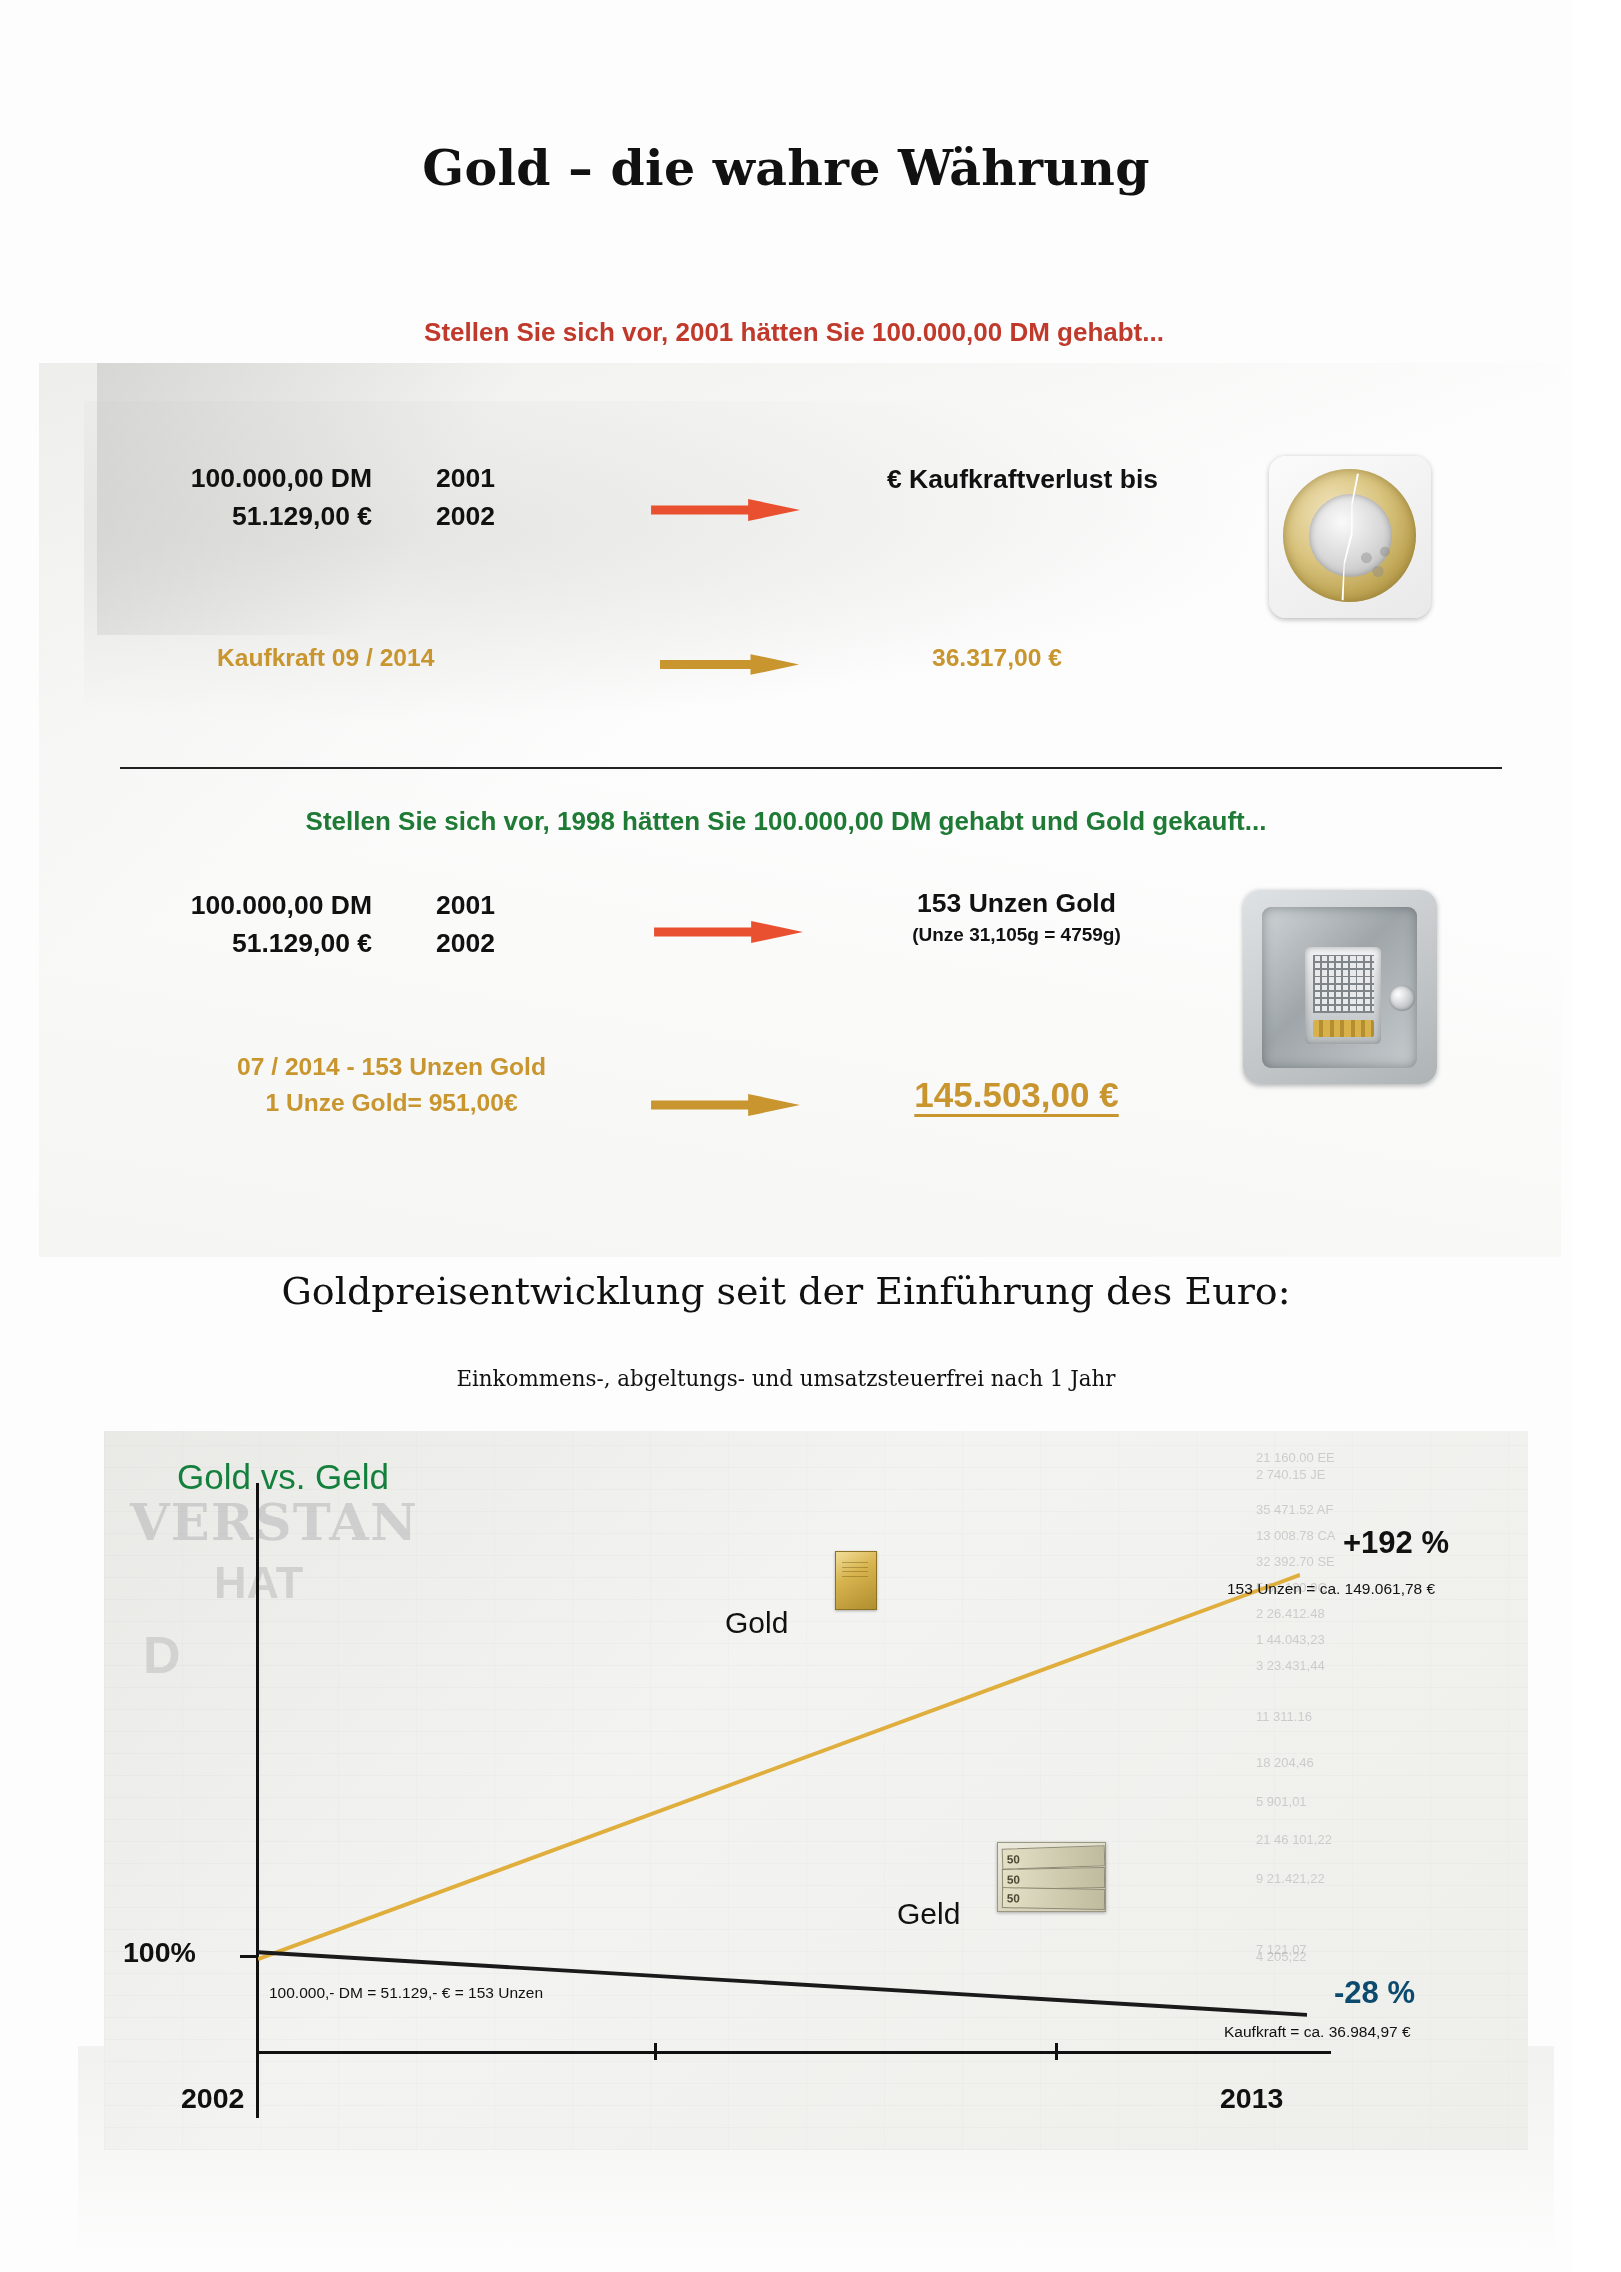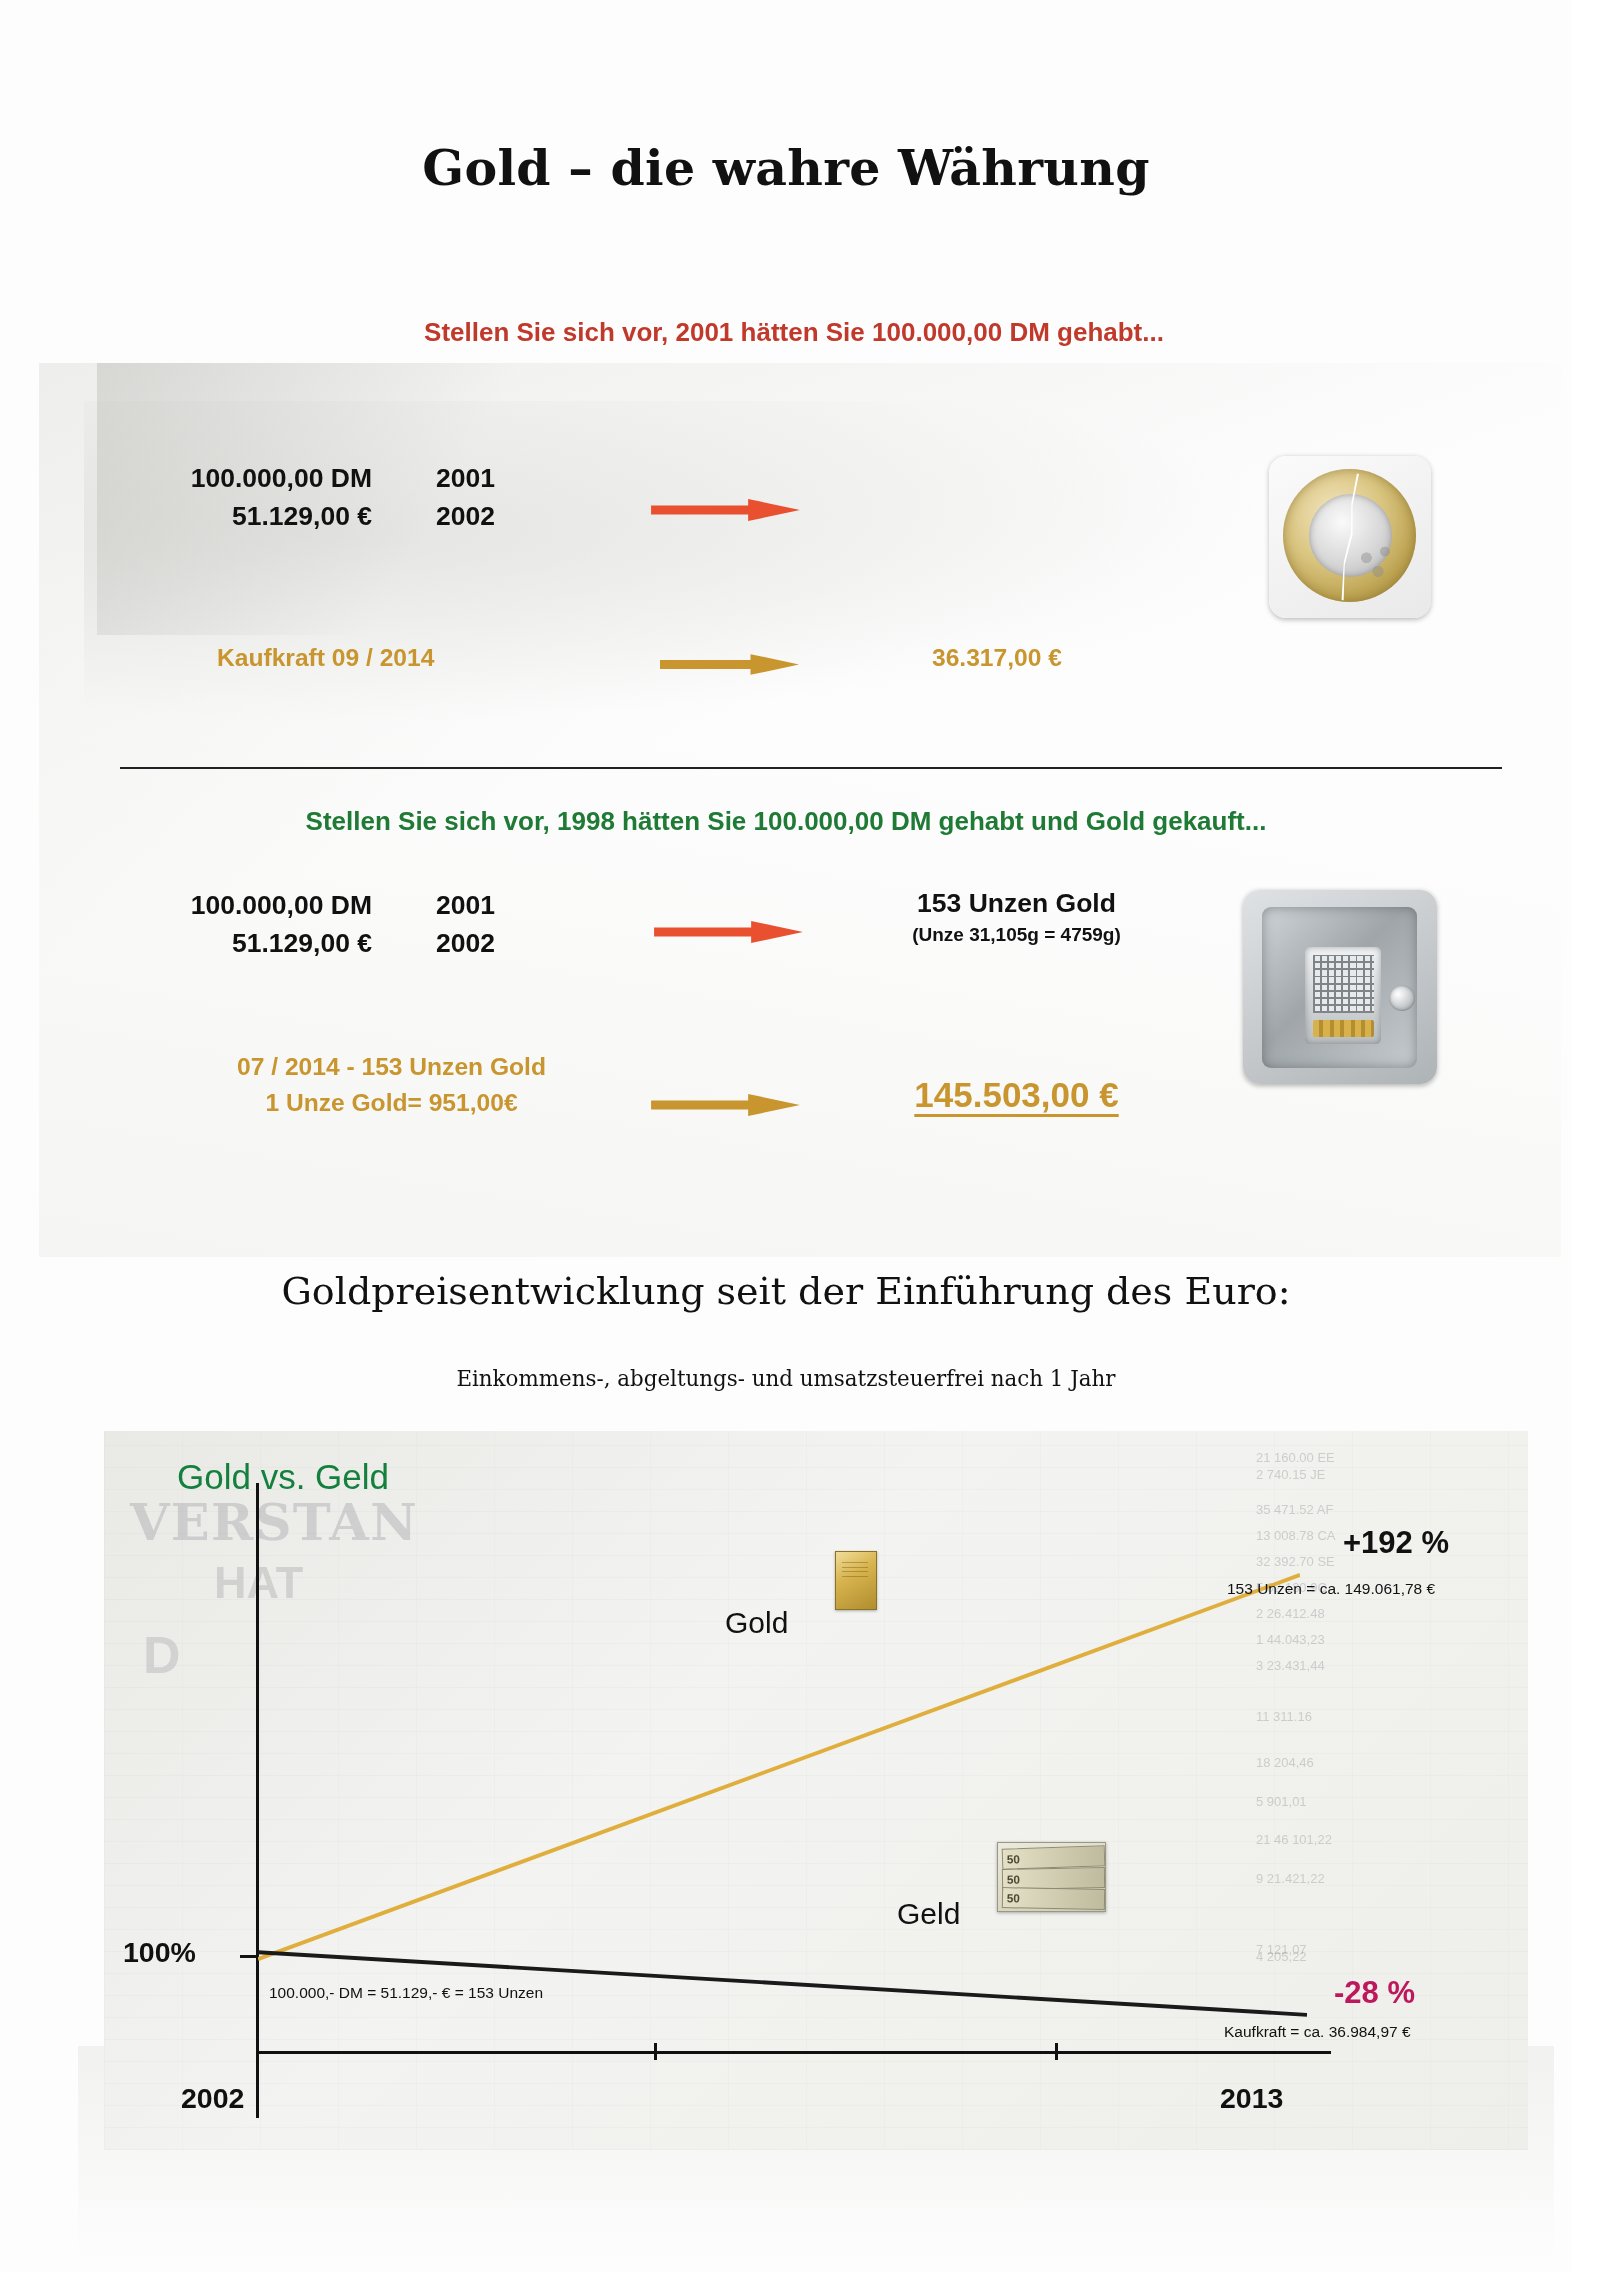--- a/index.html
+++ b/index.html
@@ -350,21 +350,21 @@
   .lbl-plus{
     position:absolute;left:1343px;top:1525px;
     font-size:31px;font-weight:bold;color:#111;
   }
   .lbl-plus-sub{
     position:absolute;left:1227px;top:1580px;
     font-size:15.5px;color:#111;
   }
   .lbl-minus{
     position:absolute;left:1334px;top:1975px;
-    font-size:31px;font-weight:bold;color:#be185d;
+    font-size:31px;font-weight:bold;color:#0c4a6e;
   }
   .lbl-minus-sub{
     position:absolute;left:1224px;top:2023px;
     font-size:15.5px;color:#111;
   }
   .lbl-base{
     position:absolute;left:269px;top:1984px;
     font-size:15.5px;color:#111;
   }
 
@@ -422,20 +422,21 @@
       <span class="c1">51.129,00 €</span>
       <span class="c2">2002</span>
     </div>
   </div>
 
   <svg class="arrow-red" viewBox="0 0 230 34">
     <path d="M0 10 H150 V0 L230 17 L150 34 V24 H0 Z" fill="#e8502f"></path>
   </svg>
 
   <div class="blk1-right">
+    <div>€ Kaufkraftverlust bis</div>
   </div>
 
   <svg class="arrow-gold" viewBox="0 0 215 32">
     <path d="M0 9 H140 V0 L215 16 L140 32 V23 H0 Z" fill="#c8952e"></path>
   </svg>
 
   <div class="blk1-kaufkraft">Kaufkraft 09 / 2014</div>
   <div class="blk1-value">36.317,00 €</div>
 
   <div class="coin-card">

